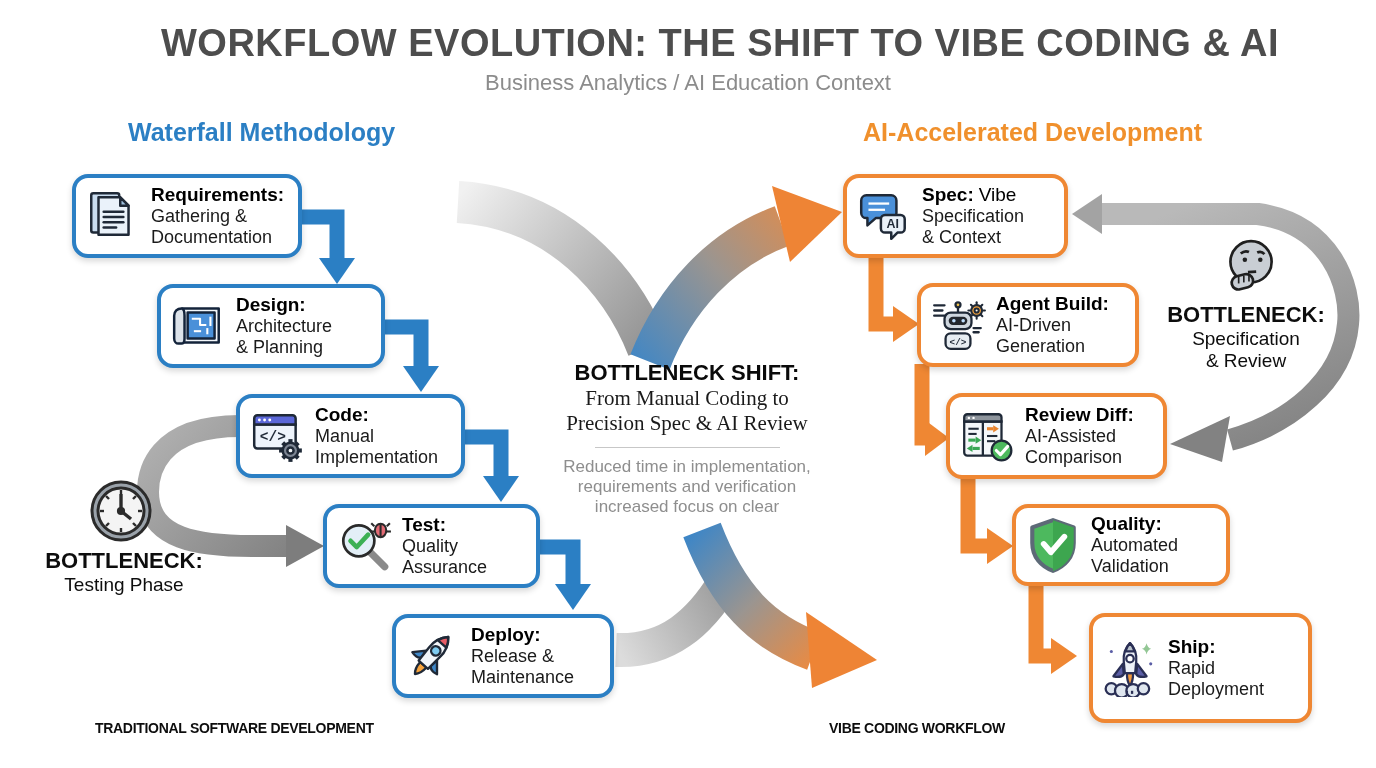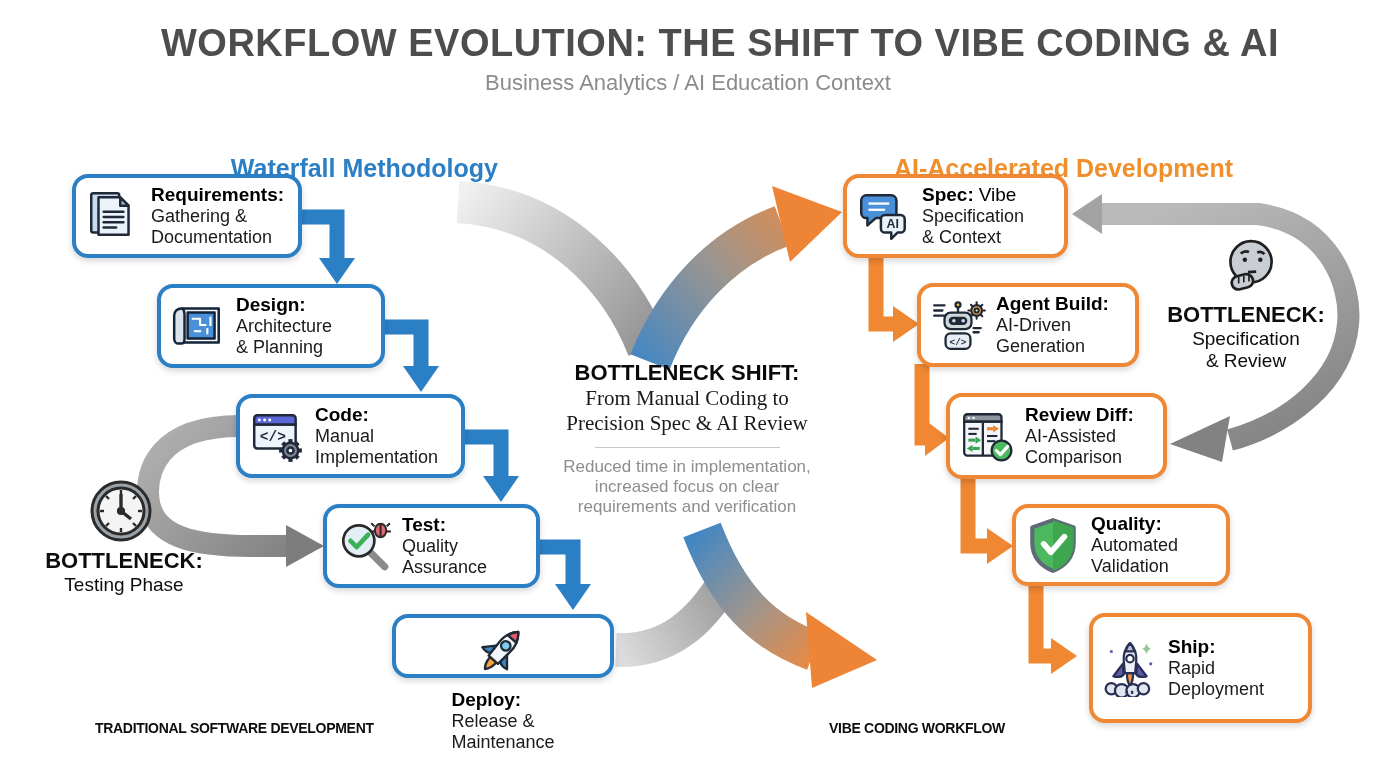--- a/index.html
+++ b/index.html
@@ -9,21 +9,21 @@
   }
   .abs{position:absolute;}
   .title{
     left:0;top:22px;width:1376px;text-align:center;
     font-size:38px;font-weight:bold;color:#4d4d4d;letter-spacing:.5px;margin-left:32px;
   }
   .subtitle{
     left:0;top:70px;width:1376px;text-align:center;
     font-size:22px;color:#8c8c8c;
   }
-  .col-header{font-size:25px;font-weight:bold;text-align:right;margin-top:36px;}
+  .col-header{font-size:25px;font-weight:bold;text-align:left;}
   .col-header.blue{color:#2b7fc4;}
   .col-header.orange{color:#f0902c;}
   .footer-label{
     font-size:14px;font-weight:bold;color:#0d0d0d;text-align:left;letter-spacing:-.3px;
   }
   .step{
     position:absolute;background:#fff;border:4px solid #2b7fc4;border-radius:16px;
     display:flex;align-items:center;gap:9px;padding:4px 8px;box-sizing:border-box;
     box-shadow:0 3px 6px rgba(0,0,0,.16);z-index:2;
   }
@@ -210,21 +210,21 @@
       </g>
     </g>
   </svg>
   <div class="txt">
     <div class="t1"><b>Test:</b><span class="sfx"></span></div>
     <div>Quality</div>
     <div>Assurance</div>
   </div>
 </div>
 
-<div class="step" style="left:392px;top:614px;width:222px;height:64px;flex-direction:column;">
+<div class="step" style="left:392px;top:614px;width:222px;height:84px;">
   <svg class="icon" viewBox="0 0 56 56">
     <g transform="rotate(42 28 26)" stroke="#1f2937" stroke-width="2.3" stroke-linejoin="round">
       <path d="M24,40 q0,8 4,12 q4,-4 4,-12 z" fill="#f6a33c"></path>
       <path d="M21,28 l-9,10 q7,2 10,-2 z" fill="#3e86c6"></path>
       <path d="M35,28 l9,10 q-7,2 -10,-2 z" fill="#3e86c6"></path>
       <path d="M28,4 q8,8 7,20 l-1,16 h-12 l-1,-16 q-1,-12 7,-20 z" fill="#f2f6fa"></path>
       <path d="M28,4 q4,4 5.5,9 h-11 q1.5,-5 5.5,-9 z" fill="#e85d66"></path>
       <circle cx="28" cy="22" r="4.5" fill="#7ecbf0"></circle>
     </g>
   </svg>
@@ -258,22 +258,22 @@
   <div class="b-title">BOTTLENECK:</div>
   <div class="b-line">Testing Phase</div>
 </div>
 
 <div class="center-note">
   <div class="c-head">BOTTLENECK SHIFT:</div>
   <div class="c-line">From Manual Coding to</div>
   <div class="c-line">Precision Spec &amp; AI Review</div>
   <div class="c-div"></div>
   <div class="c-note">Reduced time in implementation,</div>
+  <div class="c-note">requirements and verification</div>
   <div class="c-note">increased focus on clear</div>
-  <div class="c-note">requirements and verification</div>
 </div>
 
 <div class="step orange" style="left:843px;top:174px;width:225px;height:84px;">
   <svg class="icon" viewBox="0 0 56 56">
     <g stroke="#1f2937" stroke-width="2.4" stroke-linejoin="round">
       <path d="M11,8 h24 a5,5 0 0 1 5,5 v12 a5,5 0 0 1 -5,5 h-15 l-8,7 v-7 h-1 a5,5 0 0 1 -5,-5 v-12 a5,5 0 0 1 5,-5 z" fill="#4a90d9"></path>
       <line x1="13" y1="16" x2="33" y2="16" stroke="#fff" stroke-width="2.2"></line>
       <line x1="13" y1="22" x2="29" y2="22" stroke="#fff" stroke-width="2.2"></line>
       <path d="M29,27 h15 a4,4 0 0 1 4,4 v9 a4,4 0 0 1 -4,4 h-3 l-6,6 v-6 h-6 a4,4 0 0 1 -4,-4 v-9 a4,4 0 0 1 4,-4 z" fill="#e9f1f9"></path>
       <text x="36.5" y="39.5" font-size="12" font-weight="bold" fill="#1f2937" text-anchor="middle" stroke="none">AI</text>

